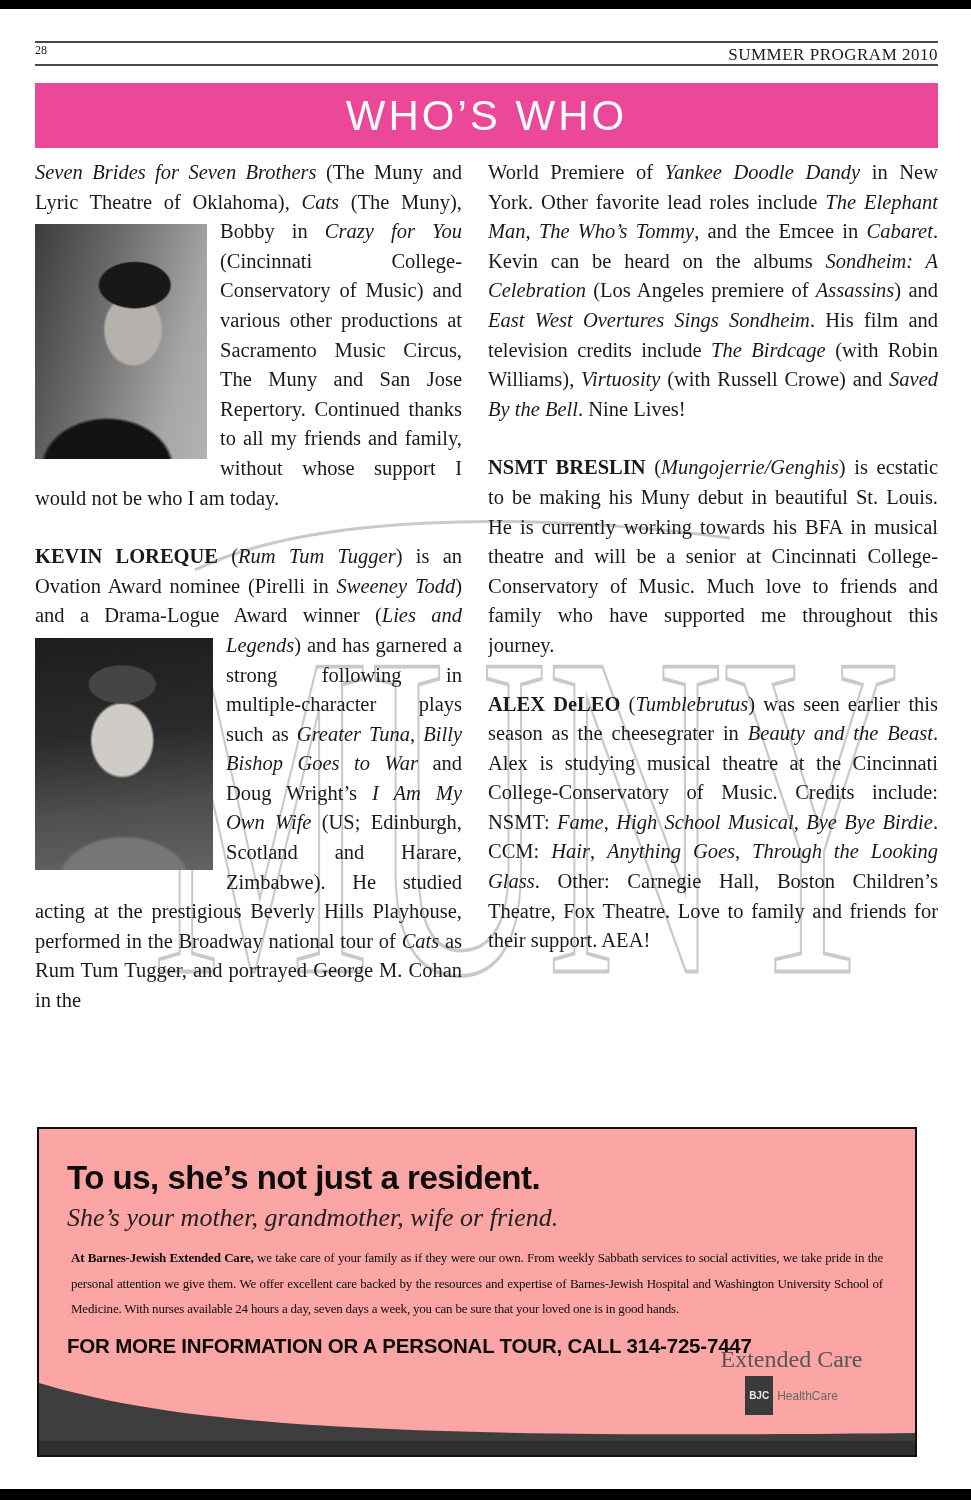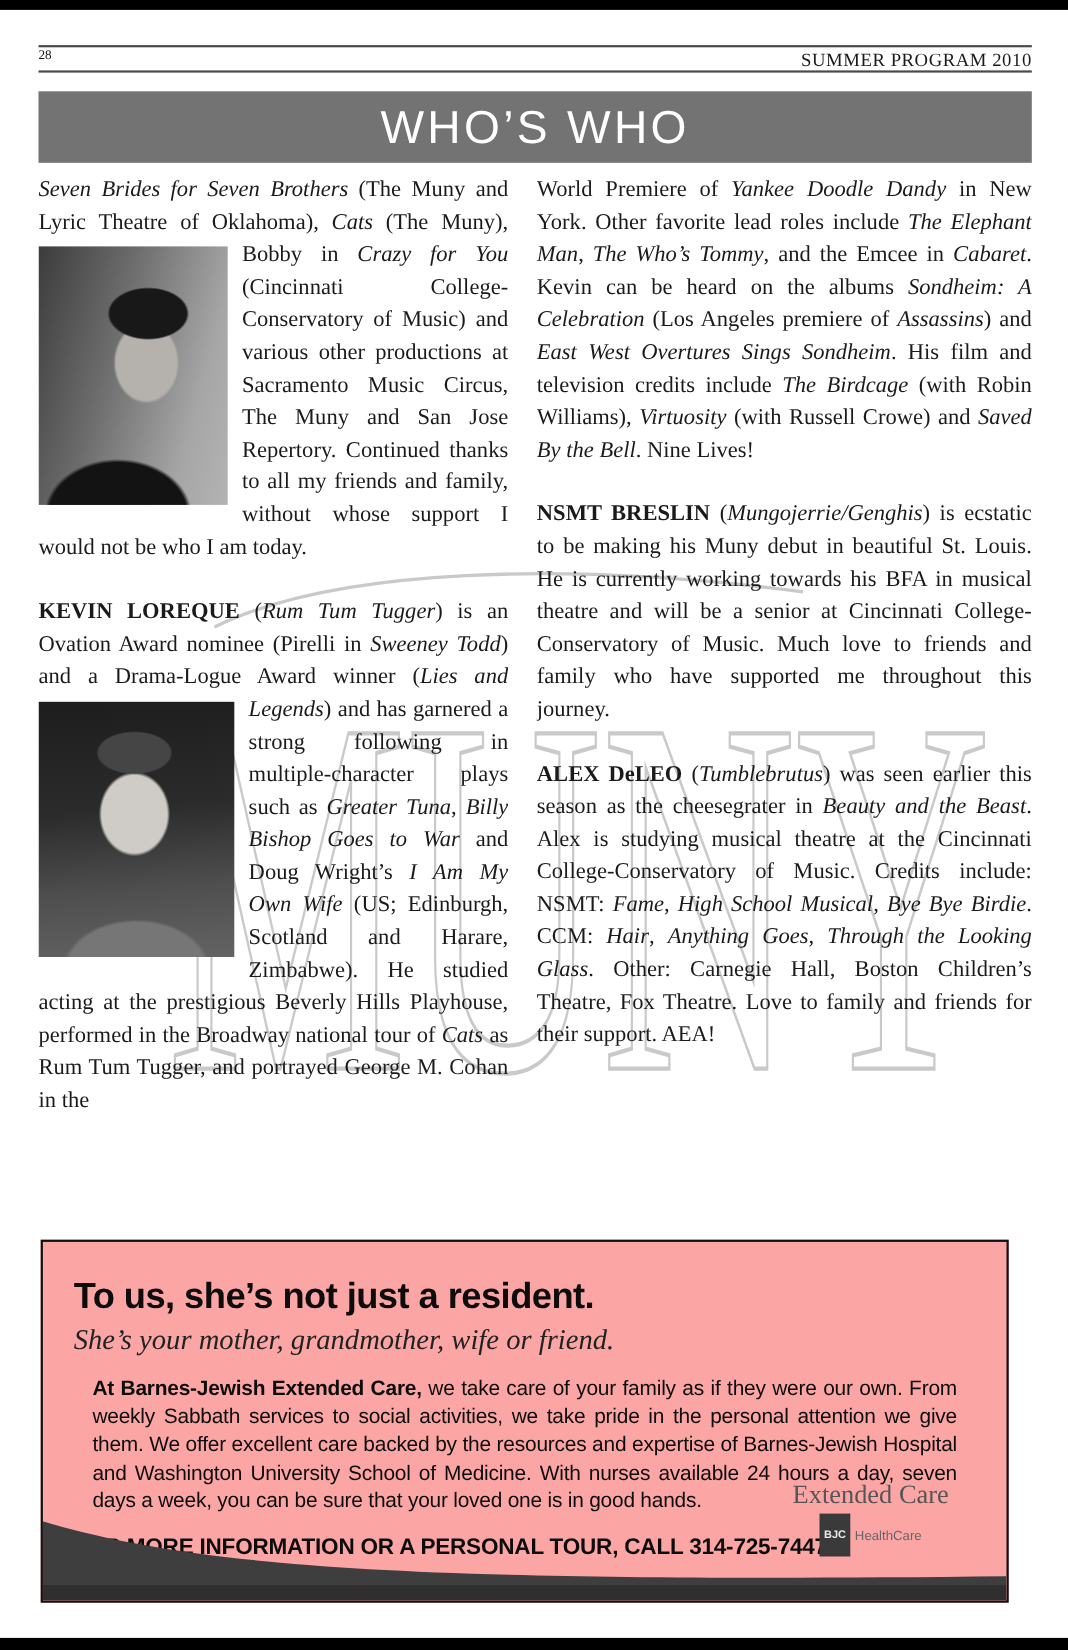--- a/index.html
+++ b/index.html
@@ -13,21 +13,21 @@
   .edge-bottom{bottom:0;height:11px;}
 
   
   .rule{position:absolute;left:35px;width:903px;height:2px;background:#4a4a4a;}
   .rule-1{top:41px;}
   .rule-2{top:64px;}
   .page-number{position:absolute;left:35px;top:43px;font-size:12px;}
   .issue{position:absolute;right:33px;top:45px;font-size:17px;letter-spacing:.5px;}
 
   .banner{
-    position:absolute;left:35px;top:83px;width:903px;height:65px;background:#737373;
+    position:absolute;left:35px;top:83px;width:903px;height:65px;background:#ec4899;
     display:flex;align-items:center;justify-content:center;
   }
   .banner-title{
     color:#fff;font-family:"Liberation Sans", sans-serif;
     font-size:42px;letter-spacing:3px;font-weight:500;
   }
 
   
   .watermark{position:absolute;left:0;top:0;width:971px;height:1500px;z-index:0;pointer-events:none;}
   .wm-the{
@@ -81,21 +81,21 @@
     background:#fca5a5;border:2px solid #101010;box-sizing:border-box;
     font-family:"Liberation Sans", sans-serif;color:#0d0d0d;overflow:hidden;
   }
   .ad-inner{position:relative;padding:30px 28px 0 28px;}
   .ad-headline{font-size:33px;font-weight:bold;letter-spacing:-.5px;margin:0;}
   .ad-subheadline{
     font-family:"Liberation Serif", serif;font-style:italic;font-size:26px;
     margin:6px 0 12px 0;color:#222;
   }
   .ad-body{
-    font-size:19px;line-height:25.5px;text-align:justify;letter-spacing:-.2px;margin:17px;
+    font-size:13px;line-height:25.5px;text-align:justify;letter-spacing:-.2px;margin:4px;font-family:Liberation Serif, serif;
   }
   .ad-body strong{font-weight:bold;}
   .ad-cta{font-size:20.5px;font-weight:bold;margin:12px 0 0 0;letter-spacing:-.2px;}
   .ad-swoosh{position:absolute;left:0;bottom:0;width:876px;height:72px;}
 
   .ad-logo{
     position:absolute;right:16px;bottom:40px;width:215px;text-align:center;
     color:#4d4d4d;z-index:2;
   }
   .logo-row{

